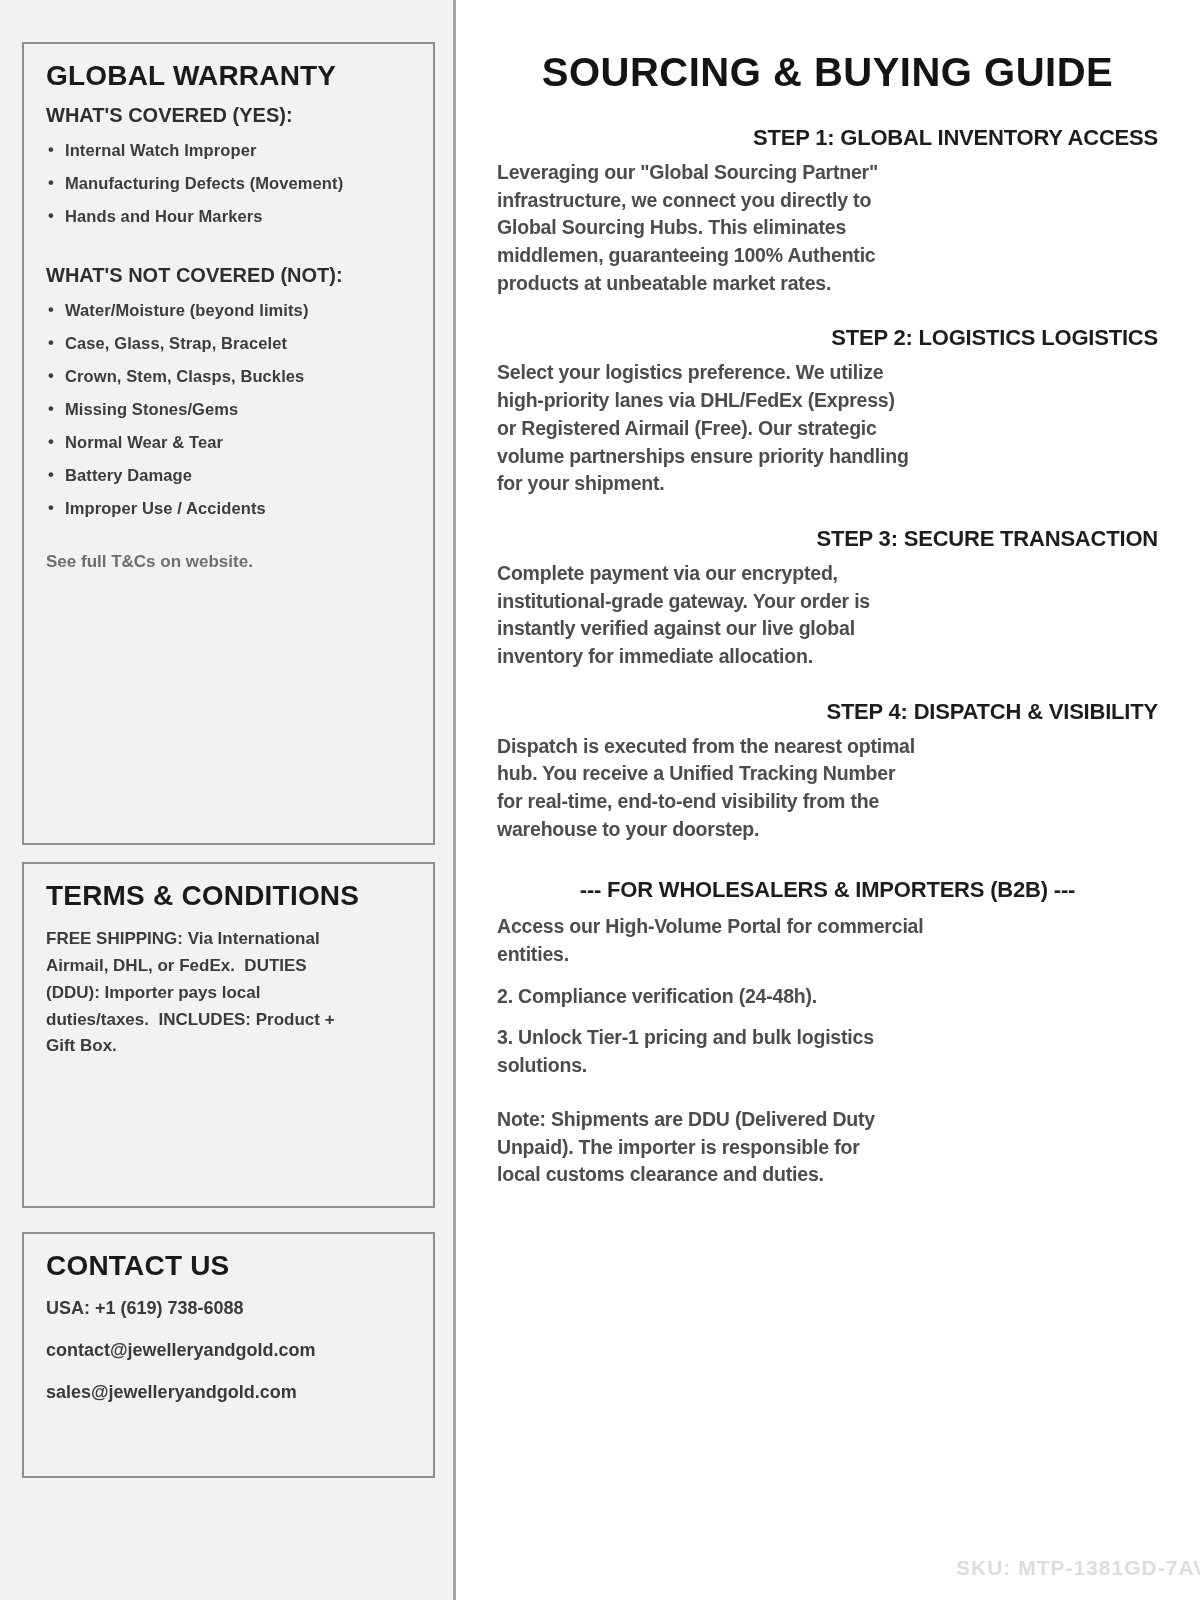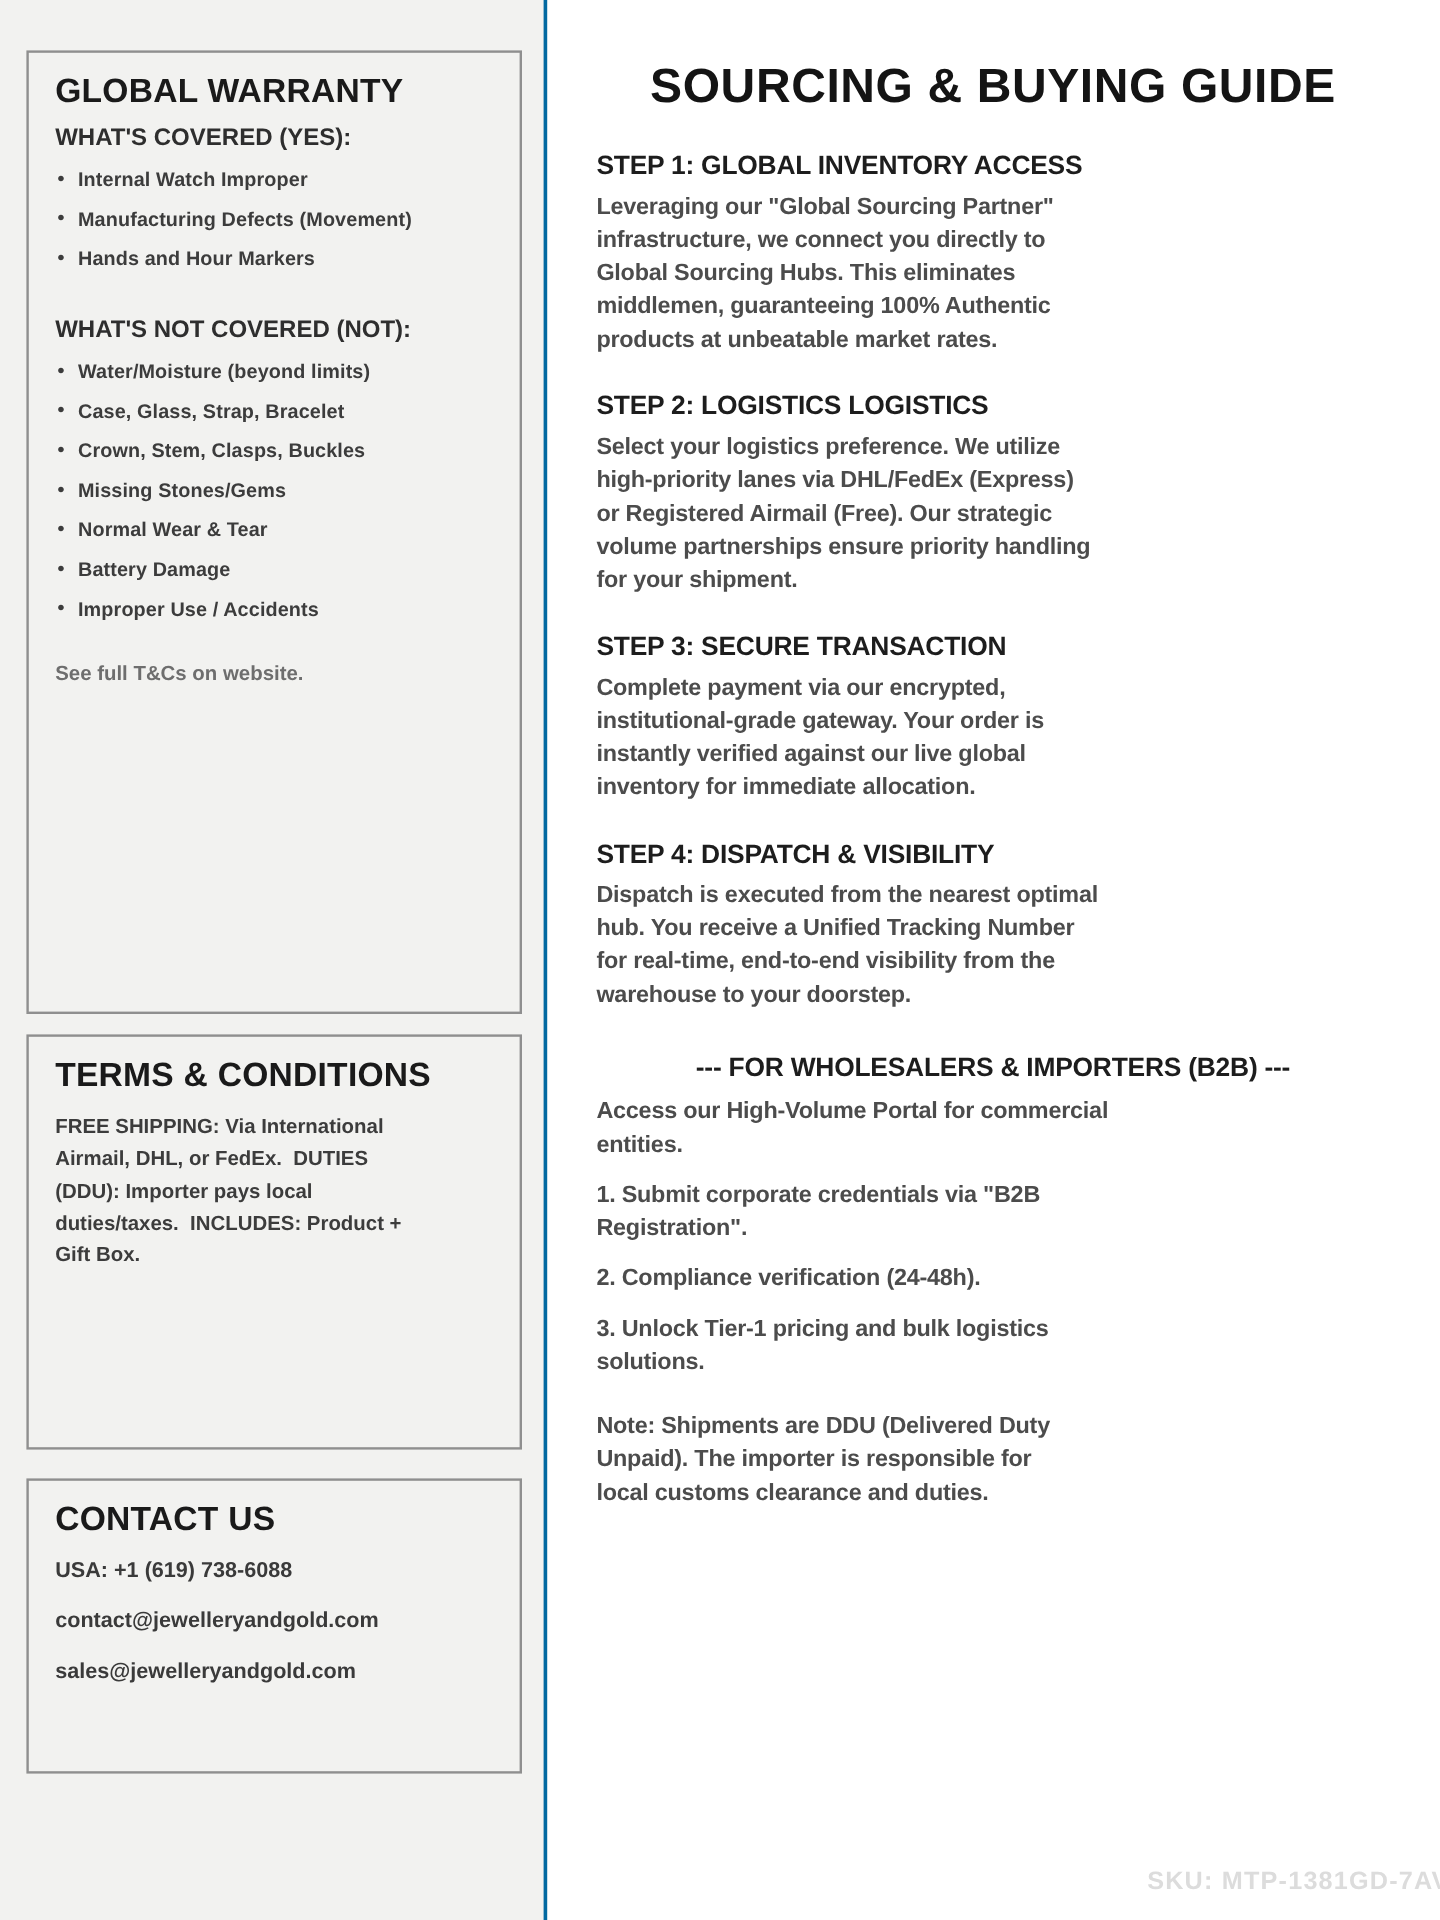--- a/index.html
+++ b/index.html
@@ -11,21 +11,21 @@
     background: #ffffff;
     font-family: "Liberation Sans", "DejaVu Sans", sans-serif;
     -webkit-font-smoothing: antialiased;
   }
 
   
   .sidebar {
     position: absolute; left: 0; top: 0;
     width: 456px; height: 1600px;
     background: #f2f2f0;
-    border-right: 3px solid #0369a1;
+    border-right: 3px solid #a3a3a3;
   }
   .panel {
     position: absolute; left: 22px; width: 413px;
     border: 2px solid #8f8f8f;
     padding: 16px 22px;
     background: #f2f2f0;
   }
   .panel-warranty { top: 42px;  height: 803px; }
   .panel-terms    { top: 862px; height: 346px; }
   .panel-contact  { top: 1232px; height: 246px; }
@@ -88,20 +88,21 @@
     font-size: 40px; font-weight: 700;
     letter-spacing: 0.5px;
     color: #141414;
   }
   .sections { margin-top: 30px; }
   .step-heading {
     margin: 28px 0 8px 0;
     font-size: 22px; font-weight: 700;
     letter-spacing: -0.2px;
     color: #1d1d1d;
+    text-align: right;
   }
   .step-body {
     margin: 0;
     font-size: 19.5px; font-weight: 700;
     letter-spacing: -0.2px;
     line-height: 1.42;
     color: #4c4c4c;
     white-space: pre-wrap;
   }
   .b2b-heading {
@@ -207,22 +208,20 @@
 for real-time, end-to-end visibility from the
 warehouse to your doorstep.</p>
         </section>
       </div>
 
     <h2 class="b2b-heading">--- FOR WHOLESALERS &amp; IMPORTERS (B2B) ---</h2>
     <p class="step-body">Access our High-Volume Portal for commercial
 entities.</p>
     <div>
 
-    <p class="step-body b2b-step">1. Submit corporate credentials via "B2B
-Registration".</p>
         <p class="step-body b2b-step">2. Compliance verification (24-48h).</p>
         <p class="step-body b2b-step">3. Unlock Tier-1 pricing and bulk logistics
 solutions.</p>
       </div>
     <p class="step-body b2b-note">Note: Shipments are DDU (Delivered Duty
 Unpaid). The importer is responsible for
 local customs clearance and duties.</p>
   </div>
 
   <div class="sku">SKU: MTP-1381GD-7AV</div>

